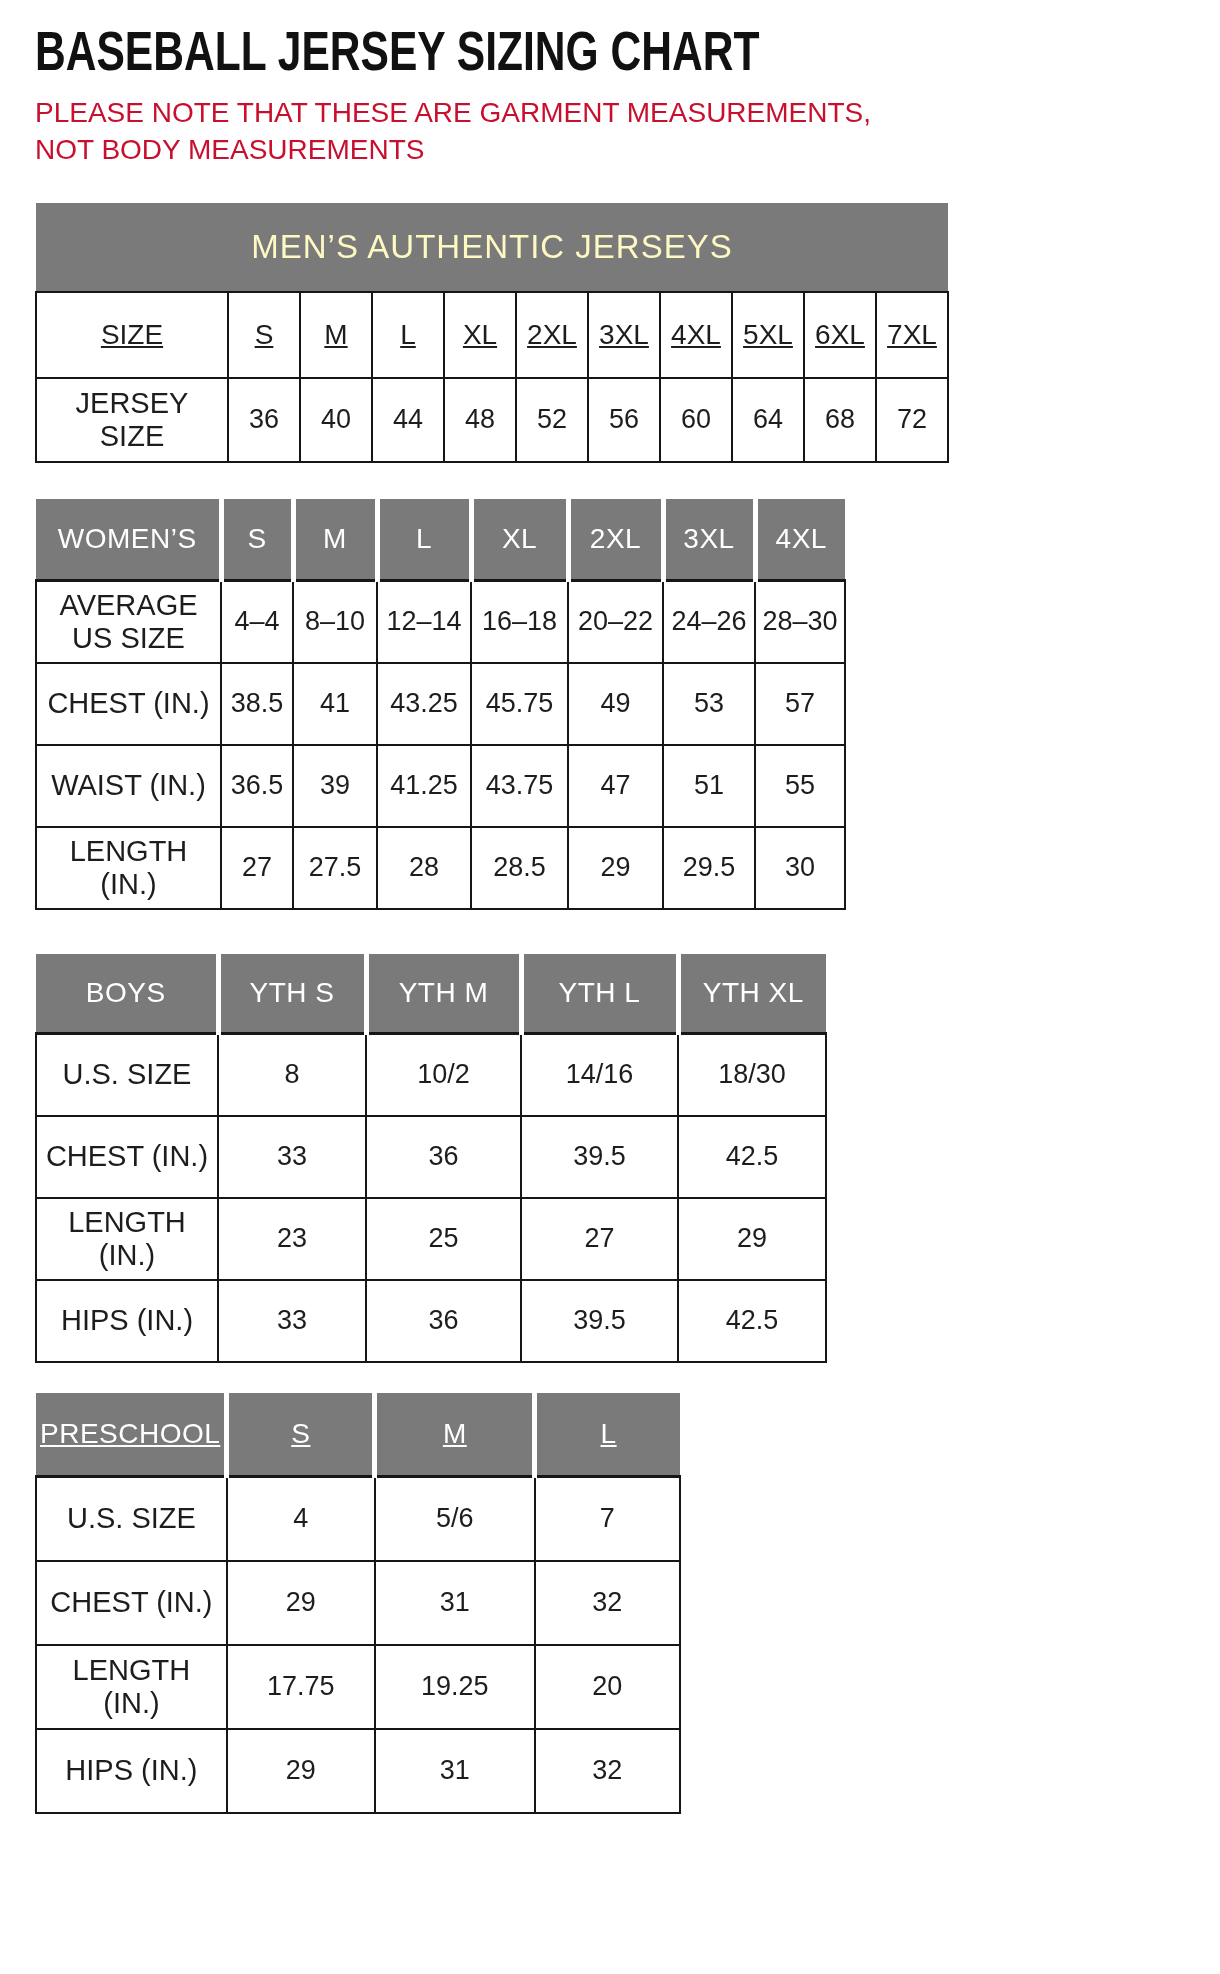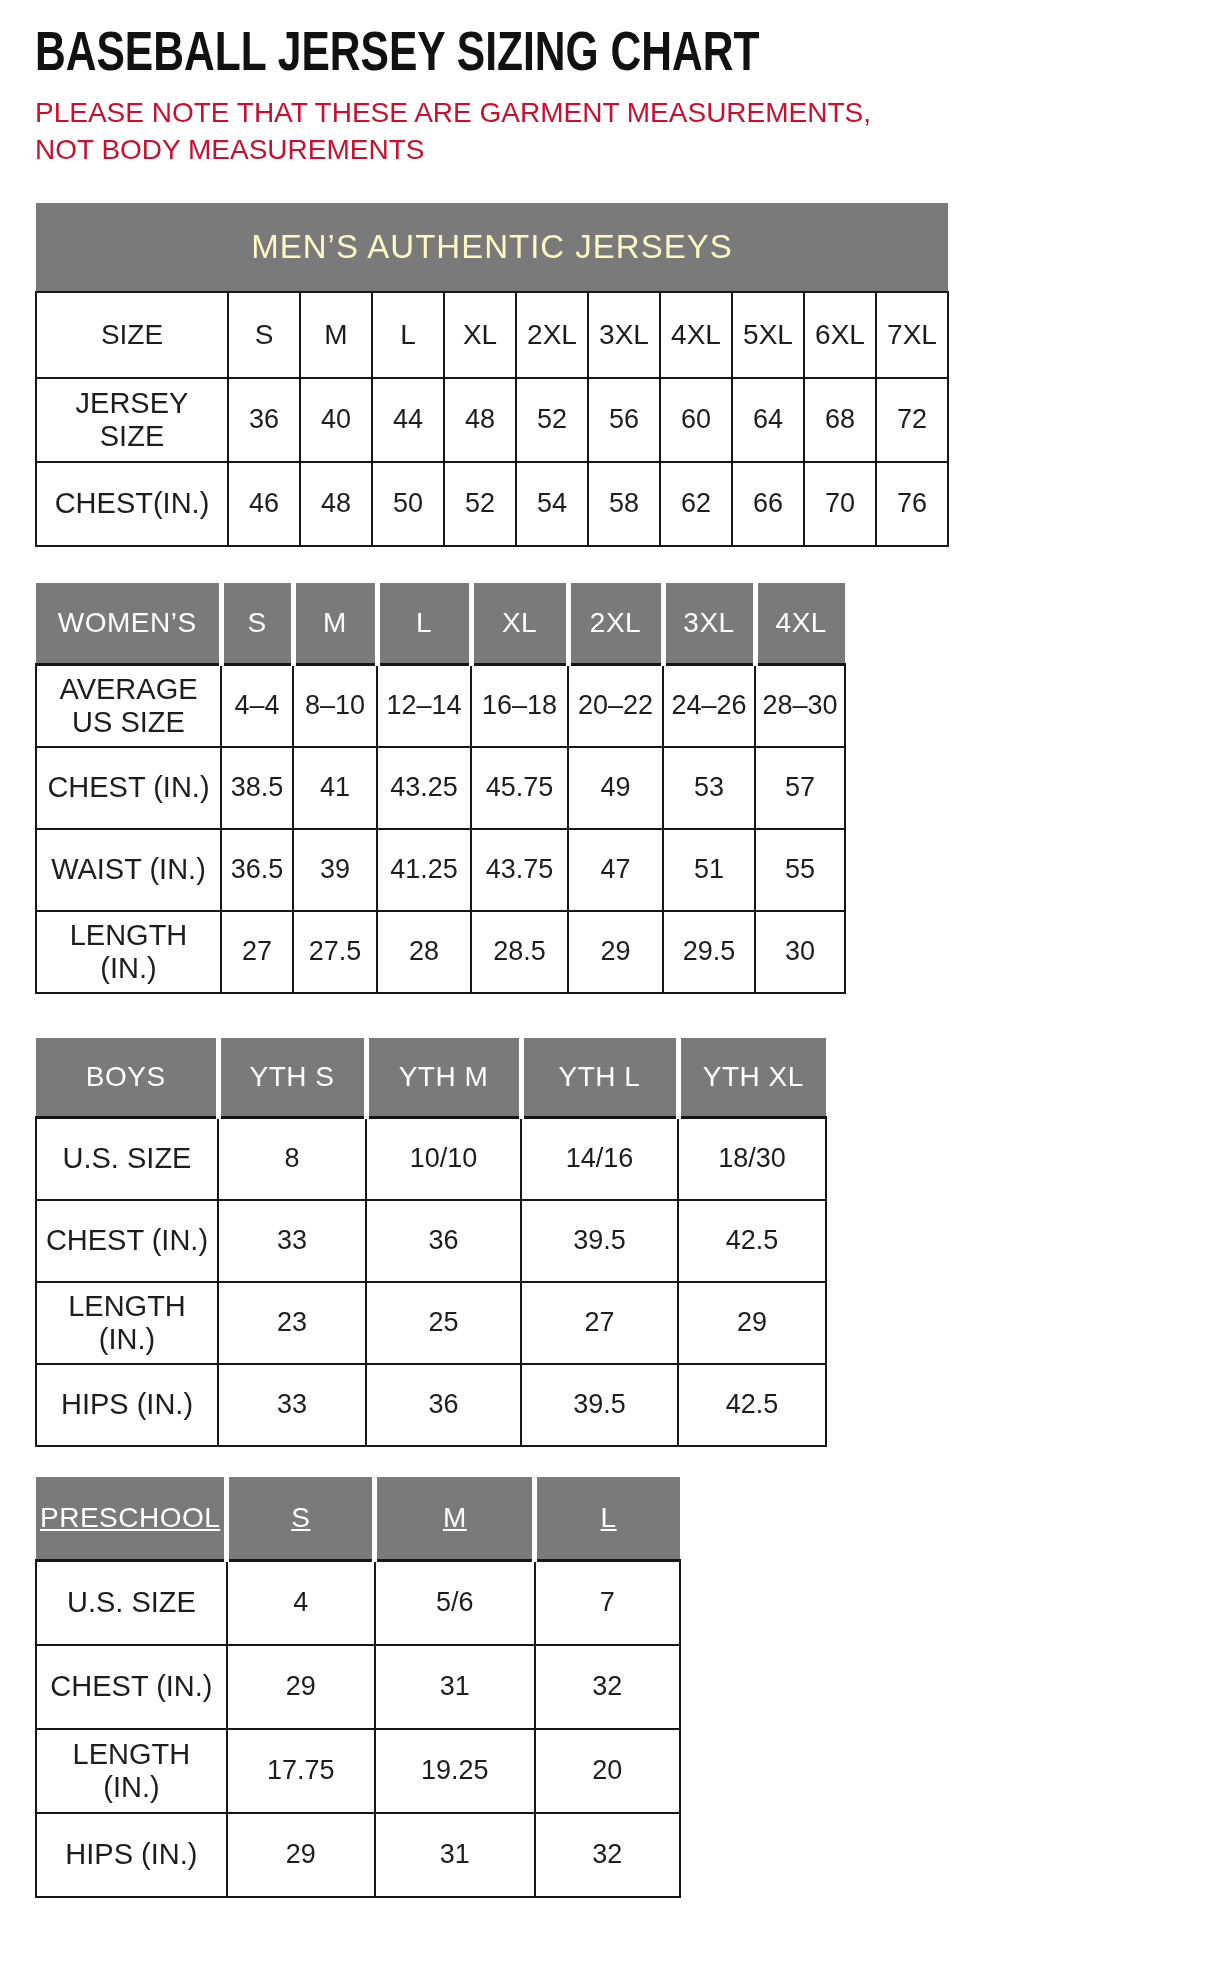--- a/index.html
+++ b/index.html
@@ -31,21 +31,21 @@
   table.tbl td, table.tbl th.colhead{border:2px solid #161616;background:#fff;}
   td.val{font-size:27px;}
   td.lbl, th.lbl{font-size:29px;}
   th.colhead{font-size:28px;}
 
   
   .mens th.banner{
     background:#7a7a7a;color:#fef9c3;border:none;
     font-size:33px;letter-spacing:1px;height:88px;font-weight:400;
   }
-  .mens th.colhead{height:84px;}
+  .mens th.colhead{height:84px;text-decoration:underline;}
   .mens td{height:82px;}
 
   
   th.ghead{
     background:#7a7a7a;color:#fff;font-size:28px;letter-spacing:.5px;
     border:none;border-bottom:3px solid #161616;margin-left:16px;
   }
   th.ghead + th.ghead{border-left:5px solid #ffffff;}
 
   .womens th.ghead{height:80px;}
@@ -107,33 +107,20 @@
           <td class="val">40</td>
           <td class="val">44</td>
           <td class="val">48</td>
           <td class="val">52</td>
           <td class="val">56</td>
           <td class="val">60</td>
           <td class="val">64</td>
           <td class="val">68</td>
           <td class="val">72</td>
         </tr>
-        <tr>
-          <td class="lbl">CHEST(IN.)</td>
-          <td class="val">46</td>
-          <td class="val">48</td>
-          <td class="val">50</td>
-          <td class="val">52</td>
-          <td class="val">54</td>
-          <td class="val">58</td>
-          <td class="val">62</td>
-          <td class="val">66</td>
-          <td class="val">70</td>
-          <td class="val">76</td>
-        </tr>
       </tbody>
   </table>
 
   <table class="tbl womens">
     <colgroup>
       <col style="width:185px">
       <col style="width:72px">
         <col style="width:84px">
         <col style="width:94px">
       <col style="width:97px">
@@ -211,21 +198,21 @@
           <th class="ghead">YTH S</th>
           <th class="ghead">YTH M</th>
           <th class="ghead">YTH L</th>
           <th class="ghead">YTH XL</th>
         </tr>
       </thead>
     <tbody>
         <tr>
           <td class="lbl">U.S. SIZE</td>
           <td class="val">8</td>
-          <td class="val">10/10</td>
+          <td class="val">10/2</td>
           <td class="val">14/16</td>
           <td class="val">18/30</td>
         </tr>
         <tr>
           <td class="lbl">CHEST (IN.)</td>
           <td class="val">33</td>
           <td class="val">36</td>
           <td class="val">39.5</td>
           <td class="val">42.5</td>
         </tr>

